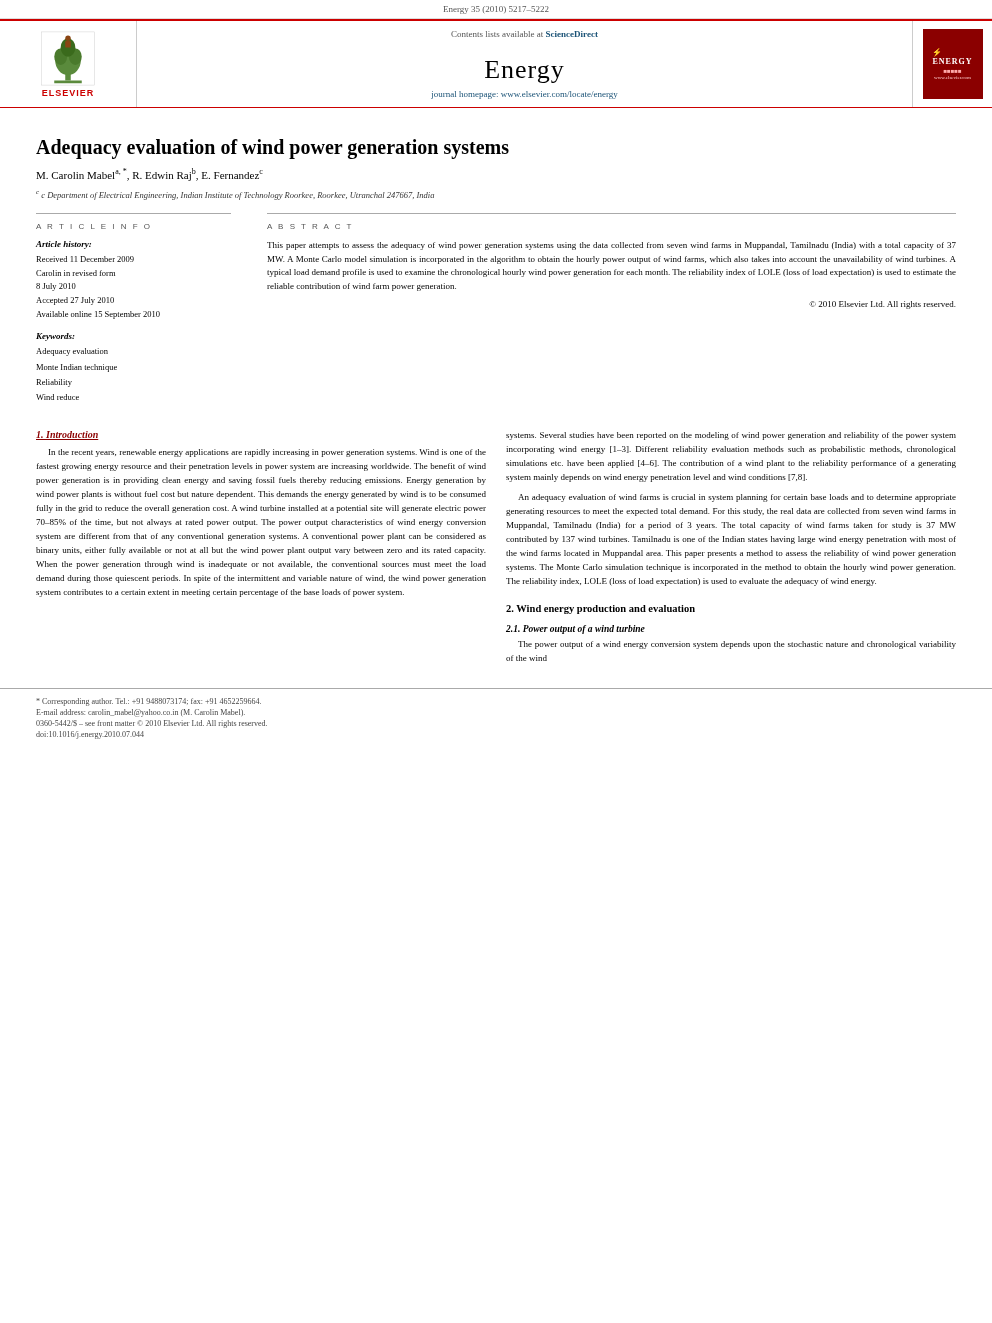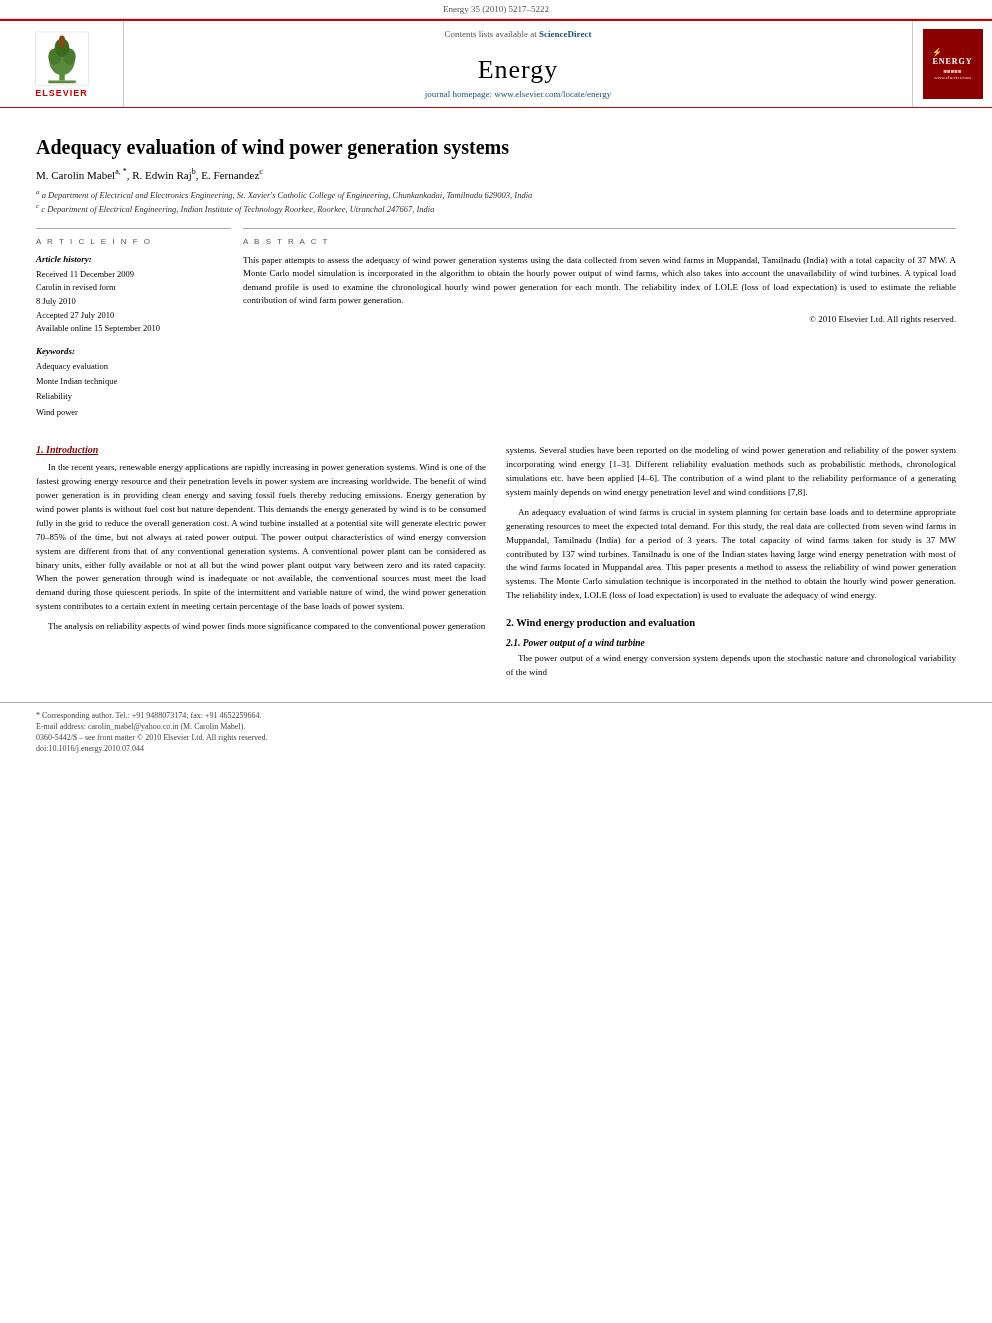--- a/index.html
+++ b/index.html
@@ -14,21 +14,21 @@
 
     
     .journal-header {
       border-top: 2px solid #c00;
       border-bottom: 1px solid #c00;
       display: flex;
       align-items: stretch;
       position: relative;
     }
     .elsevier-logo-area {
-      width: 124px;
+      width: 137px;
       border-right: 1px solid #ccc;
       display: flex;
       align-items: center;
       justify-content: center;
       padding: 8px;
     }
     .elsevier-logo {
       display: flex;
       flex-direction: column;
       align-items: center;
@@ -128,21 +128,21 @@
       font-size: 8.5px;
       font-style: italic;
       line-height: 1.5;
       margin-bottom: 12px;
       color: #333;
     }
 
     
     .two-col {
       display: flex;
-      gap: 12px;
+      gap: 36px;
       margin-top: 12px;
     }
     .left-col {
       width: 195px;
       flex-shrink: 0;
       border-top: 1px solid #aaa;
       padding-top: 8px;
     }
     .right-col {
       flex: 1;
@@ -312,21 +312,20 @@
 
 <div class="main-content">
 
   <h1 class="article-title">Adequacy evaluation of wind power generation systems</h1>
 
   <div class="authors">
     <span>M. Carolin Mabel</span><span class="author-sup">a, *</span><span>, R. Edwin Raj</span><span class="author-sup">b</span><span>, E. Fernandez</span><span class="author-sup">c</span>
   </div>
 
   <div class="affiliations">
-    <div><sup>a</sup> <span>a Department of Electrical and Electronics Engineering, St. Xavier's Catholic College of Engineering, Chunkankadai, Tamilnadu 629003, India</span></div>
     <div><sup>c</sup> <span>c Department of Electrical Engineering, Indian Institute of Technology Roorkee, Roorkee, Utranchal 247667, India</span></div>
   </div>
 
   <div class="two-col">
 
     <div class="left-col">
       <div class="section-label">A R T I C L E   I N F O</div>
       <div class="article-info-label">Article history:</div>
       <div class="article-info-content">
         <div>Received 11 December 2009</div>
@@ -334,37 +333,36 @@
         <div>8 July 2010</div>
         <div>Accepted 27 July 2010</div>
         <div>Available online 15 September 2010</div>
       </div>
 
       <div class="keywords-label">Keywords:</div>
       <div class="keywords-list">
         <div>Adequacy evaluation</div>
         <div>Monte Indian technique</div>
         <div>Reliability</div>
-        <div>Wind power</div>
+        <div>Wind reduce</div>
       </div>
     </div>
 
     <div class="right-col">
       <div class="section-label">A B S T R A C T</div>
       <div class="abstract-text">This paper attempts to assess the adequacy of wind power generation systems using the data collected from seven wind farms in Muppandal, Tamilnadu (India) with a total capacity of 37 MW. A Monte Carlo model simulation is incorporated in the algorithm to obtain the hourly power output of wind farms, which also takes into account the unavailability of wind turbines. A typical load demand profile is used to examine the chronological hourly wind power generation for each month. The reliability index of LOLE (loss of load expectation) is used to estimate the reliable contribution of wind farm power generation.</div>
       <div class="copyright">© 2010 Elsevier Ltd. All rights reserved.</div>
     </div>
   </div>
 
   <div class="two-col-body body-section">
 
     <div class="body-left">
       <div class="section-heading">1.  Introduction</div>
       <p class="body-para indent">In the recent years, renewable energy applications are rapidly increasing in power generation systems. Wind is one of the fastest growing energy resource and their penetration levels in power system are increasing worldwide. The benefit of wind power generation is in providing clean energy and saving fossil fuels thereby reducing emissions. Energy generation by wind power plants is without fuel cost but nature dependent. This demands the energy generated by wind is to be consumed fully in the grid to reduce the overall generation cost. A wind turbine installed at a potential site will generate electric power 70–85% of the time, but not always at rated power output. The power output characteristics of wind energy conversion system are different from that of any conventional generation systems. A conventional power plant can be considered as binary units, either fully available or not at all but the wind power plant output vary between zero and its rated capacity. When the power generation through wind is inadequate or not available, the conventional sources must meet the load demand during those quiescent periods. In spite of the intermittent and variable nature of wind, the wind power generation system contributes to a certain extent in meeting certain percentage of the base loads of power system.</p>
-      <p class="body-para indent">The analysis on reliability aspects of wind power finds more significance compared to the conventional power generation</p>
     </div>
 
     <div class="body-right">
       <p class="body-para">systems. Several studies have been reported on the modeling of wind power generation and reliability of the power system incorporating wind energy [1–3]. Different reliability evaluation methods such as probabilistic methods, chronological simulations etc. have been applied [4–6]. The contribution of a wind plant to the reliability performance of a generating system mainly depends on wind energy penetration level and wind conditions [7,8].</p>
       <p class="body-para indent">An adequacy evaluation of wind farms is crucial in system planning for certain base loads and to determine appropriate generating resources to meet the expected total demand. For this study, the real data are collected from seven wind farms in Muppandal, Tamilnadu (India) for a period of 3 years. The total capacity of wind farms taken for study is 37 MW contributed by 137 wind turbines. Tamilnadu is one of the Indian states having large wind energy penetration with most of the wind farms located in Muppandal area. This paper presents a method to assess the reliability of wind power generation systems. The Monte Carlo simulation technique is incorporated in the method to obtain the hourly wind power generation. The reliability index, LOLE (loss of load expectation) is used to evaluate the adequacy of wind energy.</p>
       <div class="section-heading-2">2.  Wind energy production and evaluation</div>
       <div class="section-heading-2-italic">2.1.  Power output of a wind turbine</div>
       <p class="body-para indent">The power output of a wind energy conversion system depends upon the stochastic nature and chronological variability of the wind</p>
     </div>
   </div>

